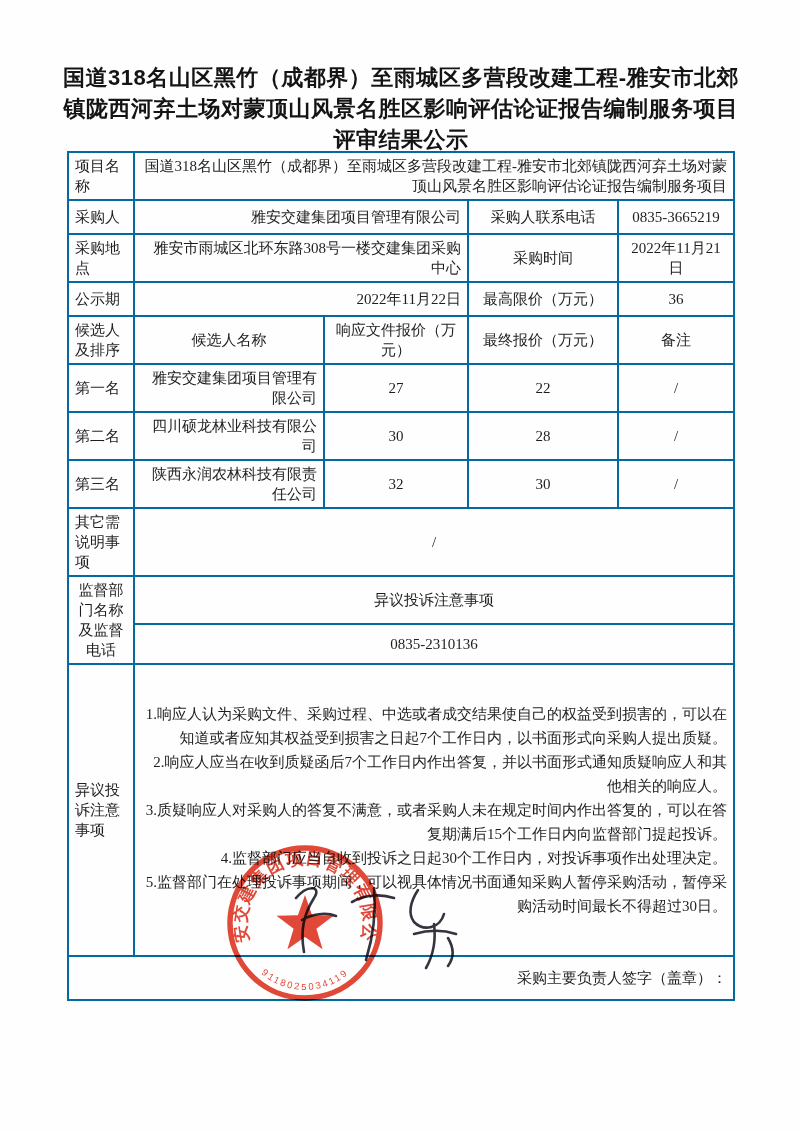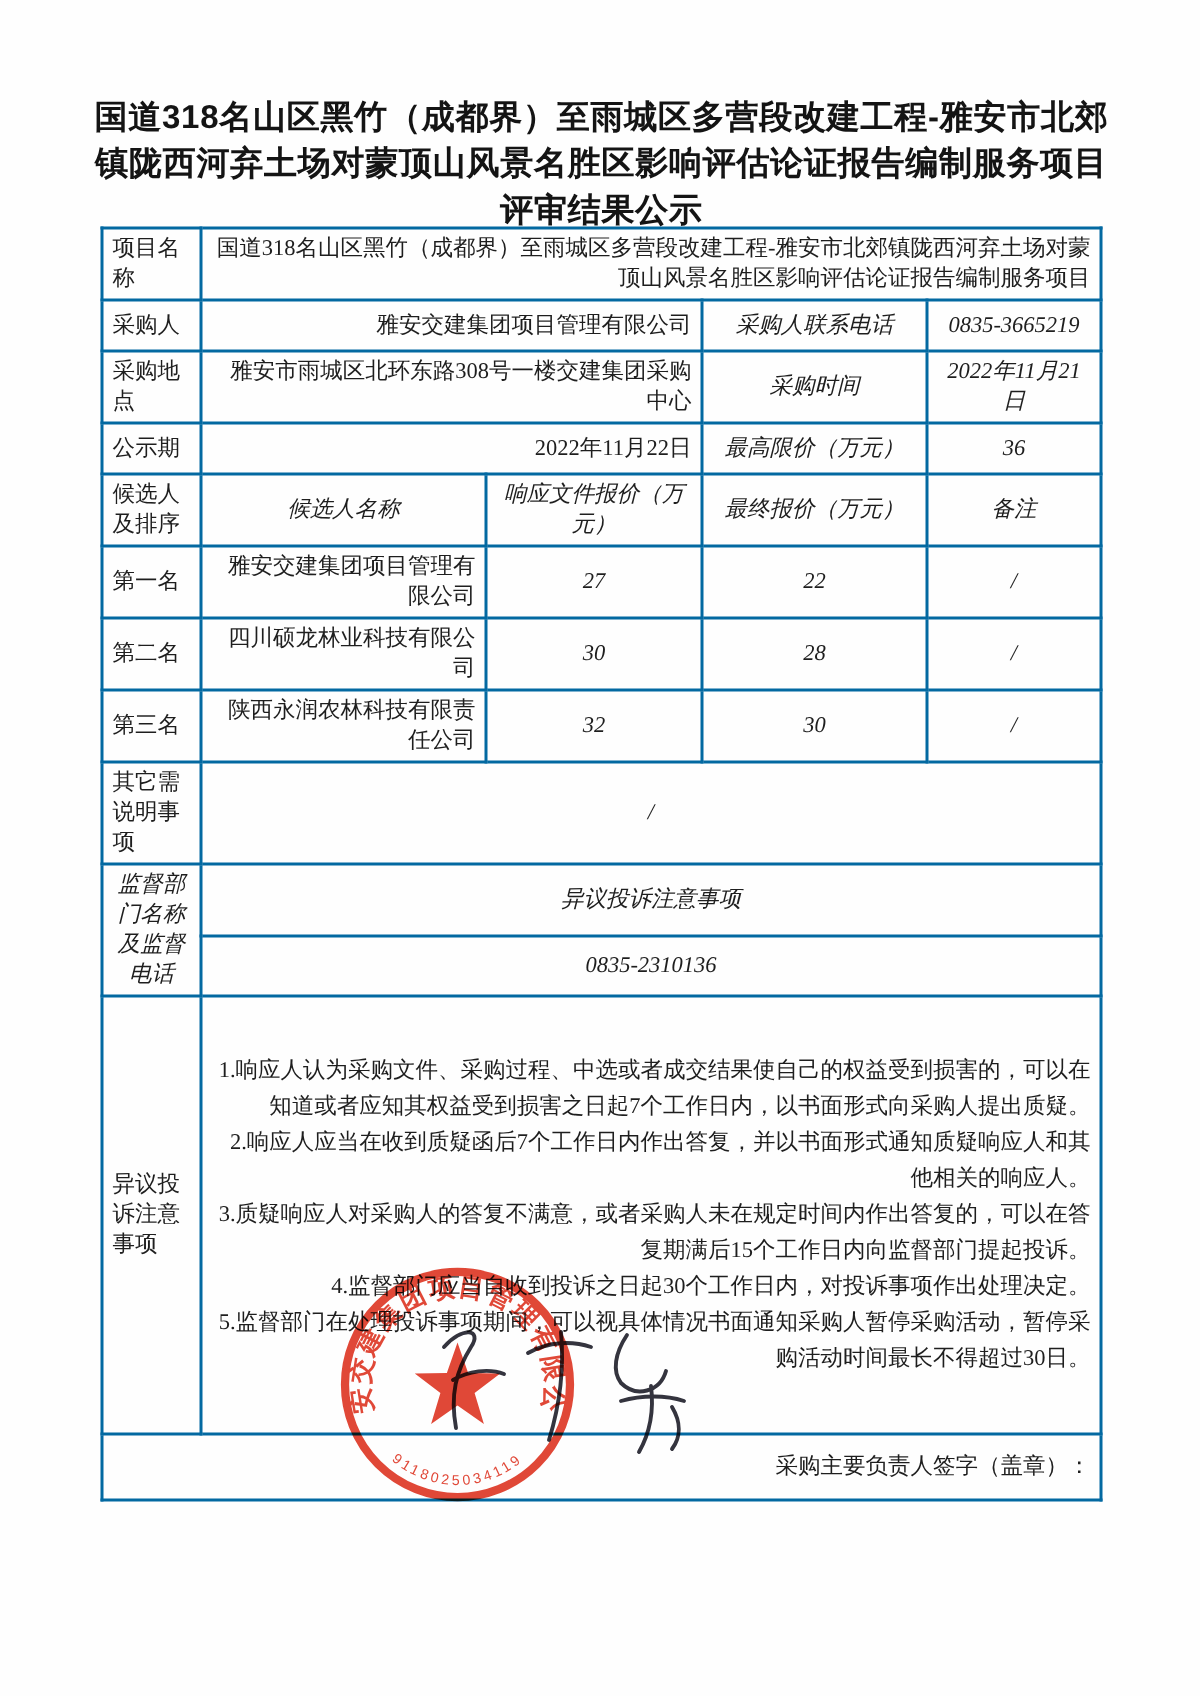--- a/index.html
+++ b/index.html
@@ -30,21 +30,21 @@
   .doc-table td {
     border:2px solid #0369a1;
     font-size:15px;
     line-height:20px;
     padding:3px 6px;
     vertical-align:middle;
     color:#1e1e1e;
     word-break:break-all;
   }
   .lbl { text-align:left; padding-left:4px; }
-  .ctr { text-align:center;font-style:italic; }
+  .ctr { text-align:center; }
   .lft { text-align:right; }
   .notes-cell { padding:8px 10px; }
   .notes-cell div { line-height:24px; }
   .sig-row td { font-size:15px; padding-left:4px; }
   .seal {
     position:absolute; left:215px; top:833px;
     width:180px; height:180px;
     mix-blend-mode:multiply;
     opacity:0.92;
   }

